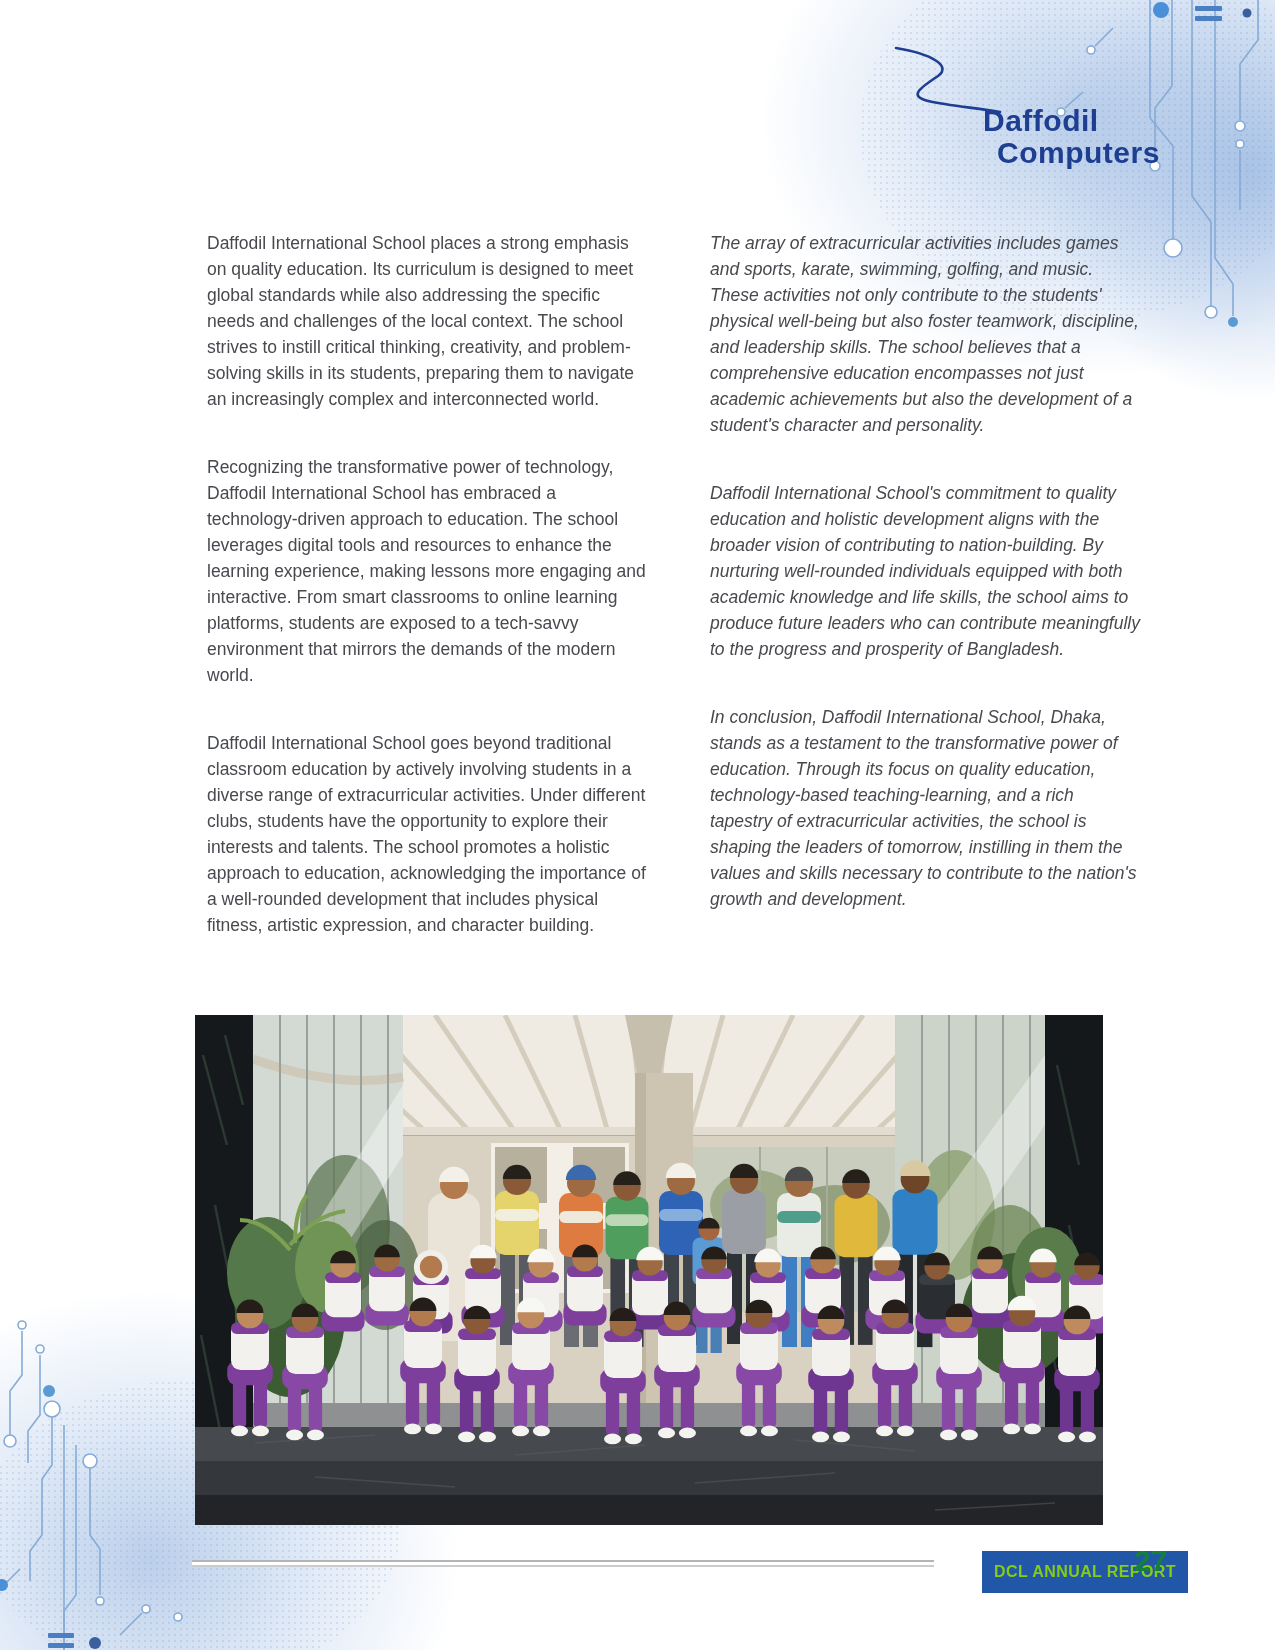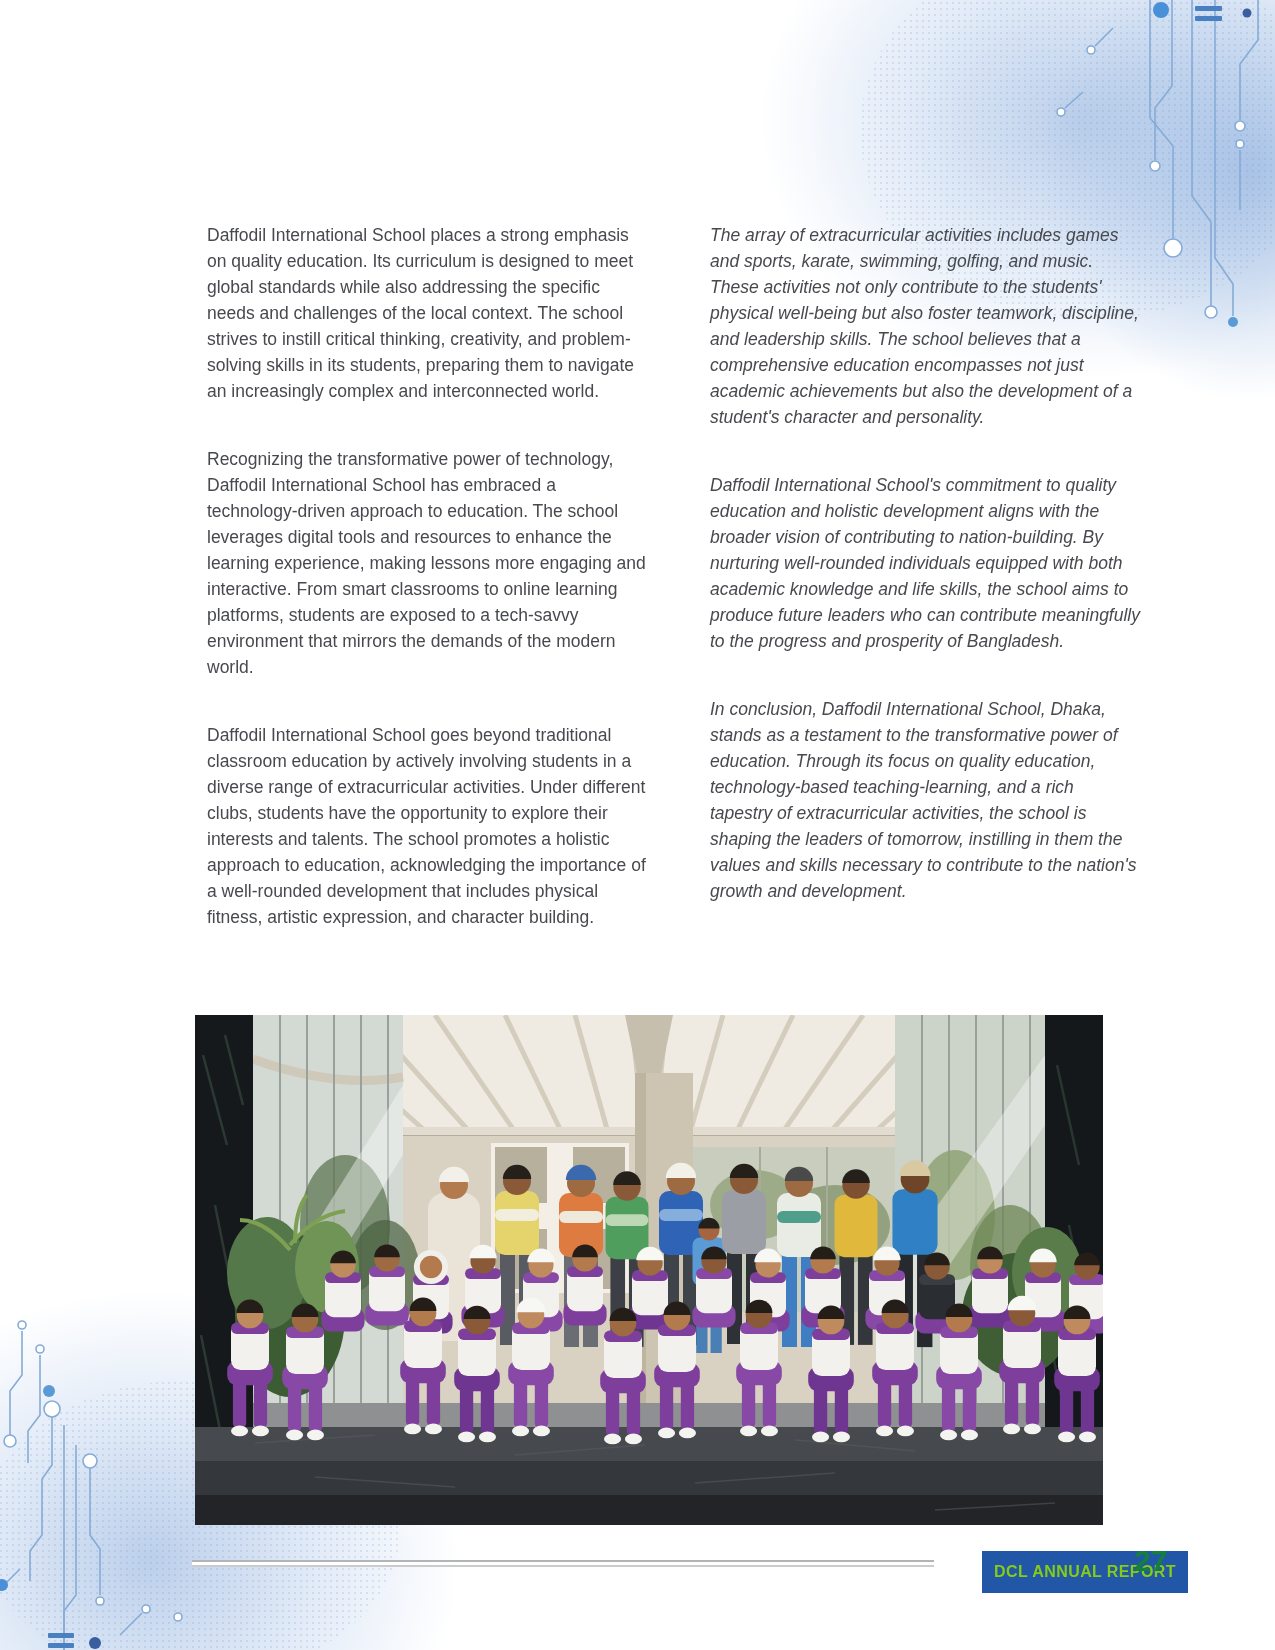--- a/index.html
+++ b/index.html
@@ -30,21 +30,21 @@
   .logo{position:absolute;left:880px;top:30px;width:310px;height:150px;color:#1d3e91;}
   .logo .squiggle{position:absolute;left:2px;top:8px;}
   .logo .l1{position:absolute;left:103px;top:74px;font-size:30px;font-weight:700;letter-spacing:.5px;}
   .logo .l2{position:absolute;left:117px;top:106px;font-size:30px;font-weight:700;letter-spacing:.5px;}
 
   
   .content{position:absolute;left:207px;top:222px;width:935px;display:flex;gap:63px;z-index:2;}
   .col{color:#47494e;font-size:17.5px;line-height:26px;}
   .col-left{width:440px;}
   .col-right{width:430px;font-style:italic;}
-  .col p{margin:0 0 42px 0;}
+  .col p{margin:8px 0 42px 0;}
   .col p:last-child{margin-bottom:0;}
 
   
   .photo{position:absolute;left:195px;top:1015px;width:908px;height:510px;z-index:2;}
   .photo svg{display:block;}
 
   
   .footer-rule{position:absolute;left:192px;top:1560px;width:742px;height:3px;
     border-top:2px solid #b2b4b6;border-bottom:2px solid #c9cbcd;background:#fff;}
   .footer-badge{position:absolute;left:934px;top:1551px;height:26px;line-height:26px;
@@ -108,20 +108,27 @@
     <circle cx="10" cy="146" r="6" fill="#ffffff" stroke="#85abd6" stroke-width="1.6"></circle>
     <circle cx="100" cy="306" r="4" fill="#ffffff" stroke="#85abd6" stroke-width="1.6"></circle>
     <circle cx="146" cy="314" r="4" fill="#ffffff" stroke="#85abd6" stroke-width="1.6"></circle>
     <circle cx="178" cy="322" r="4" fill="#ffffff" stroke="#85abd6" stroke-width="1.6"></circle>
     <circle cx="2" cy="290" r="6" fill="#4a90d9"></circle>
     <circle cx="95" cy="348" r="6" fill="#3a5f9e"></circle>
     <rect x="48" y="338" width="26" height="5" rx="1" fill="#4a7fc1"></rect>
     <rect x="48" y="348" width="26" height="5" rx="1" fill="#4a7fc1"></rect>
   </svg>
 
+  <div class="logo">
+    <svg class="squiggle" width="130" height="90" viewBox="0 0 130 90">
+      <path d="M14 10 C 50 16, 70 28, 56 38 C 38 50, 26 58, 46 63 C 68 68, 96 70, 118 74" fill="none" stroke="#1d3e91" stroke-width="2.6" stroke-linecap="round"></path>
+    </svg>
+    <div class="l1">Daffodil</div>
+    <div class="l2">Computers</div>
+  </div>
 
   <div class="content">
     <div class="col col-left">
       <p>Daffodil International School places a strong emphasis on quality education. Its curriculum is designed to meet global standards while also addressing the specific needs and challenges of the local context. The school strives to instill critical thinking, creativity, and problem-solving skills in its students, preparing them to navigate an increasingly complex and interconnected world.</p>
       <p>Recognizing the transformative power of technology, Daffodil International School has embraced a technology-driven approach to education. The school leverages digital tools and resources to enhance the learning experience, making lessons more engaging and interactive. From smart classrooms to online learning platforms, students are exposed to a tech-savvy environment that mirrors the demands of the modern world.</p>
       <p>Daffodil International School goes beyond traditional classroom education by actively involving students in a diverse range of extracurricular activities. Under different clubs, students have the opportunity to explore their interests and talents. The school promotes a holistic approach to education, acknowledging the importance of a well-rounded development that includes physical fitness, artistic expression, and character building.</p>
     </div>
     <div class="col col-right">
       <p>The array of extracurricular activities includes games and sports, karate, swimming, golfing, and music. These activities not only contribute to the students' physical well-being but also foster teamwork, discipline, and leadership skills. The school believes that a comprehensive education encompasses not just academic achievements but also the development of a student's character and personality.</p>
       <p>Daffodil International School's commitment to quality education and holistic development aligns with the broader vision of contributing to nation-building. By nurturing well-rounded individuals equipped with both academic knowledge and life skills, the school aims to produce future leaders who can contribute meaningfully to the progress and prosperity of Bangladesh.</p>

